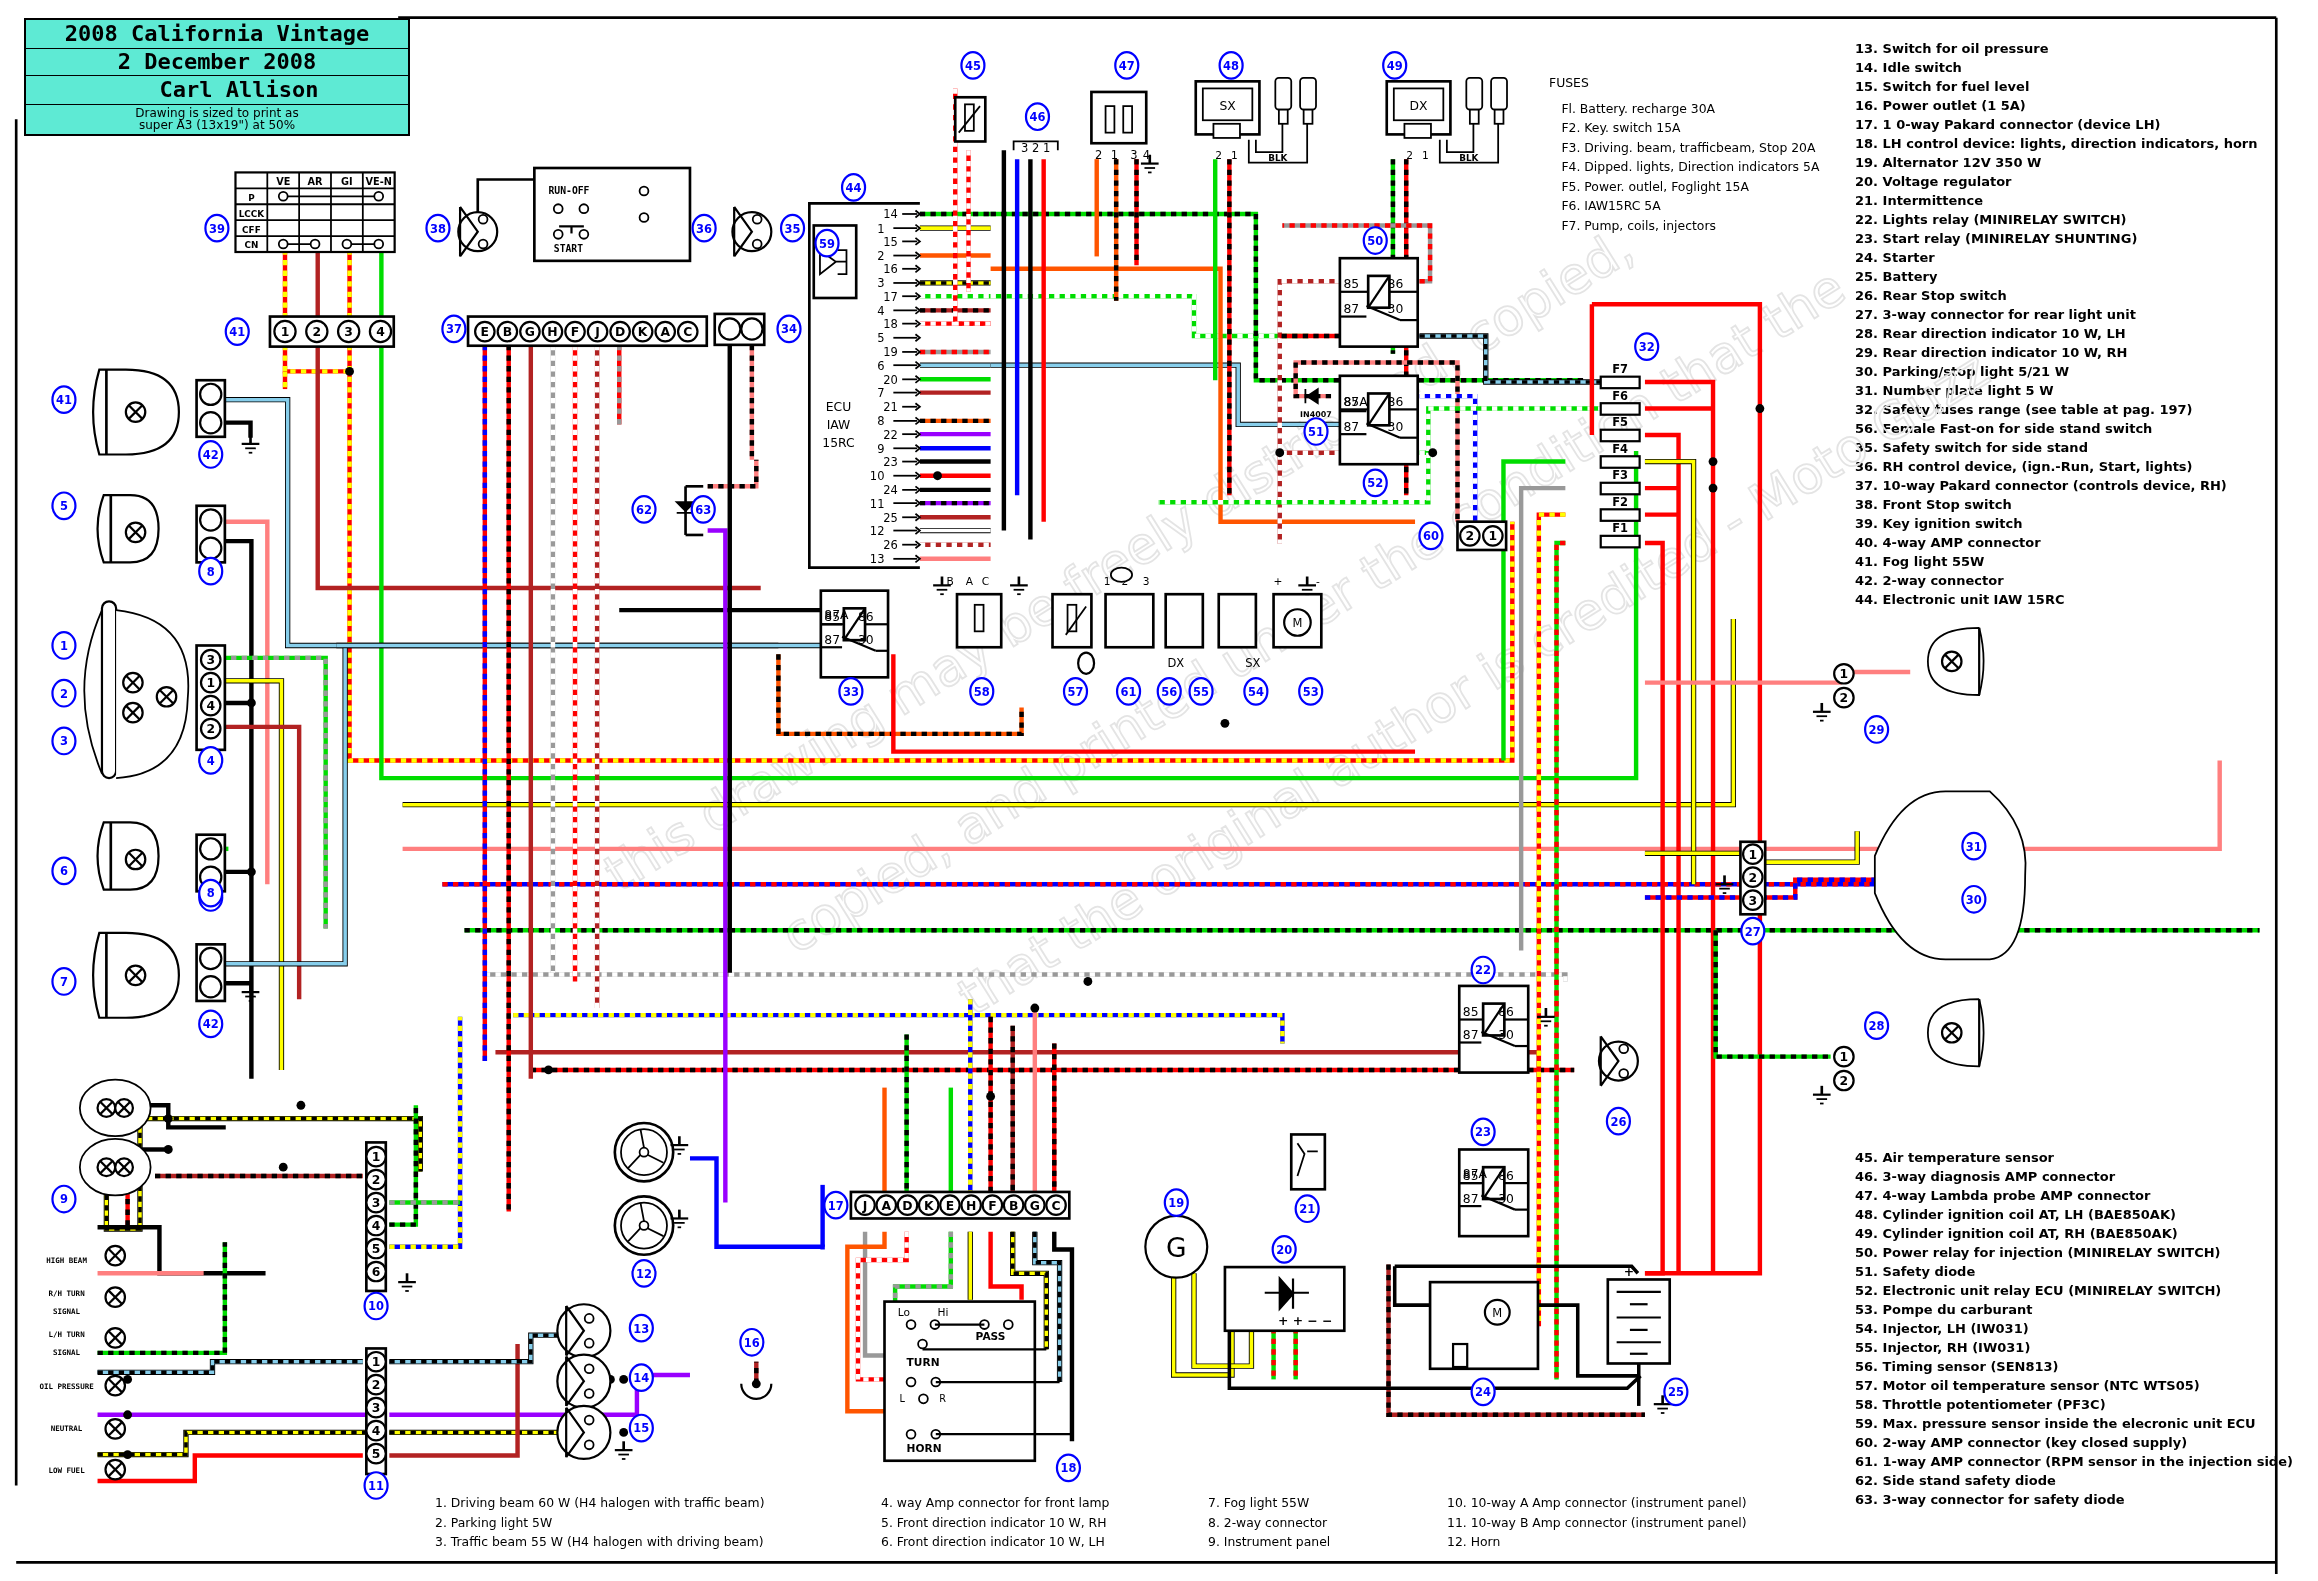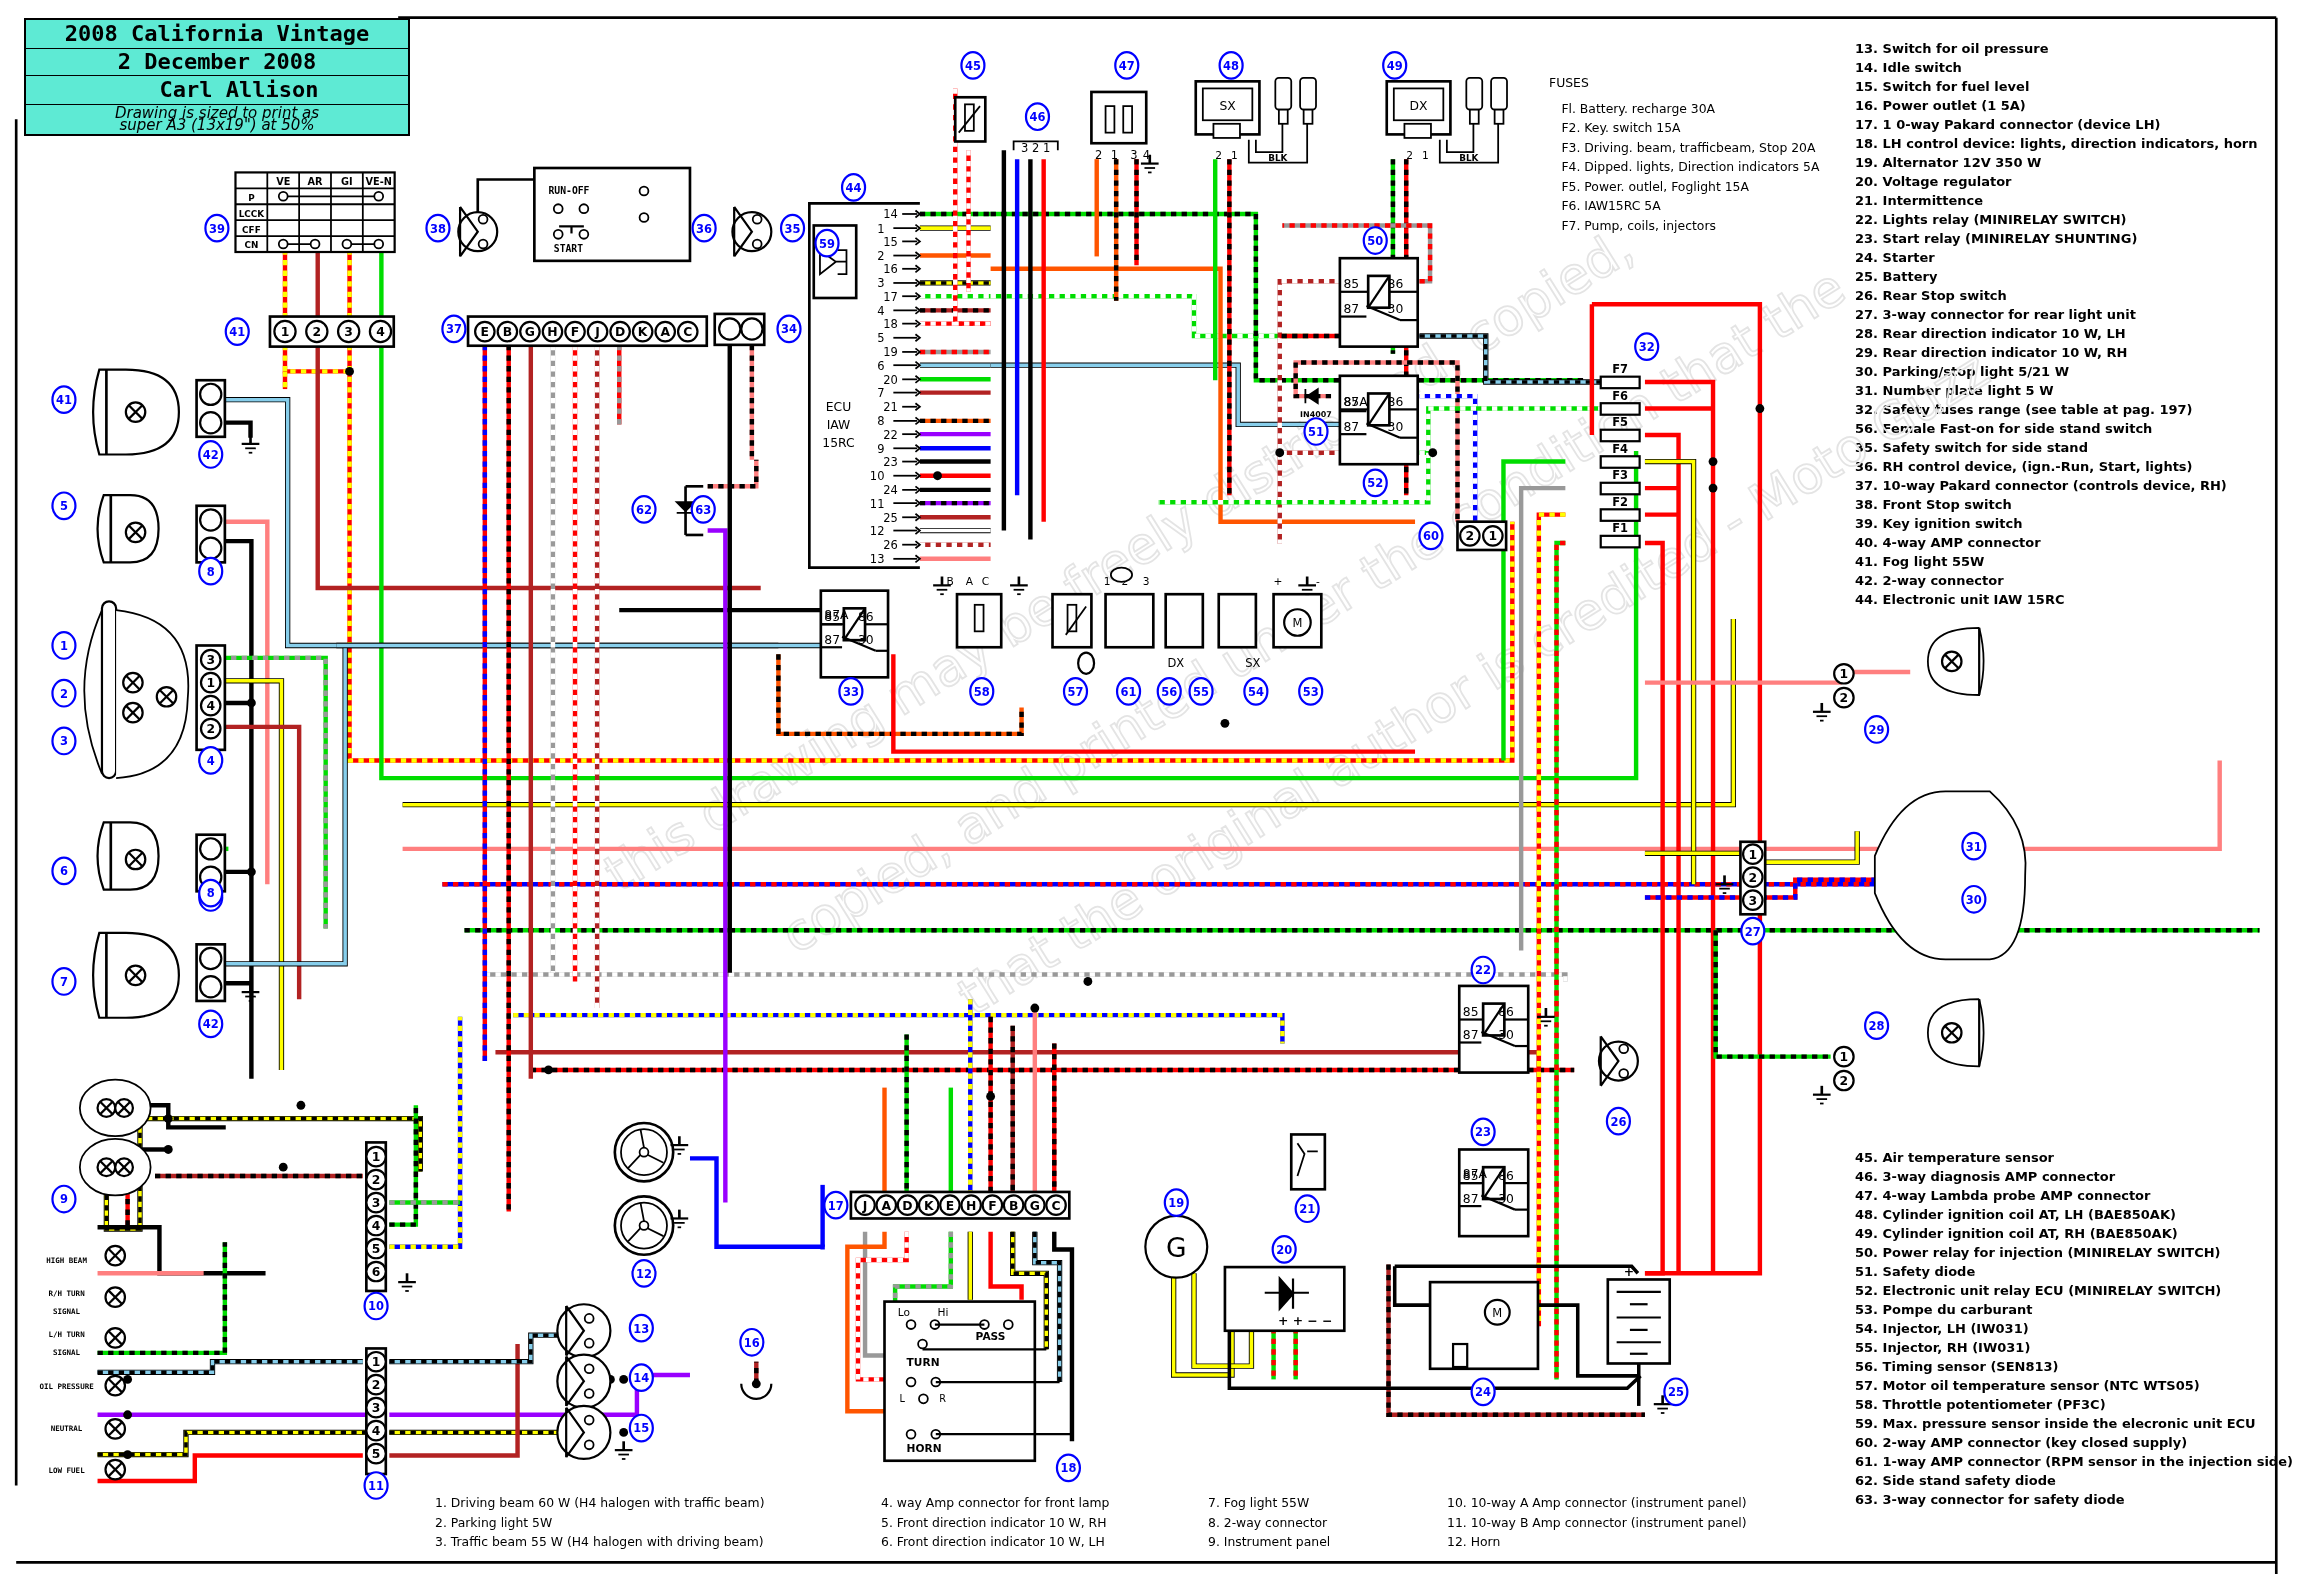--- a/index.html
+++ b/index.html
@@ -3,21 +3,21 @@
 <meta charset="utf-8">
 <style>
   html,body{margin:0;padding:0;background:#fff;}
   body{width:2319px;height:1581px;position:relative;overflow:hidden;font-family:"DejaVu Sans",sans-serif;}
   svg{position:absolute;left:0;top:0;}
   .title-box{position:absolute;left:16px;top:17.7px;width:382px;border:2.7px solid #000;background:#5eead4;margin-left:8px;}
   .title-row{border-bottom:1.8px solid #000;text-align:center;font-family:"DejaVu Sans Mono",monospace;font-weight:bold;}
   .t1{font-size:22px;height:28px;line-height:28px;}
   .t2{font-size:22px;height:26.5px;line-height:26.5px;}
   .t3{font-size:22px;height:28px;line-height:28px;padding-left:44px;}
-  .t4{font-size:15px;line-height:12.4px;padding:1.8px 0;border-bottom:none;font-weight:normal;font-family:"DejaVu Sans",sans-serif;font-style:italic;}
+  .t4{font-size:12px;line-height:12.4px;padding:1.8px 0;border-bottom:none;font-weight:normal;font-family:"DejaVu Sans",sans-serif;}
   .legend{position:absolute;font-family:"DejaVu Sans",sans-serif;font-size:13px;line-height:19px;color:#000;white-space:nowrap;font-weight:bold;}
   .legend div{height:19px;}
   .fuses{position:absolute;left:1549px;top:73px;font-size:12.4px;line-height:19.5px;white-space:nowrap;}
   .fuses .head{margin-bottom:6px;}
   .fuses .it{padding-left:12.4px;}
   .bottom-legend{position:absolute;top:1493px;font-size:12.4px;line-height:19.5px;white-space:nowrap;}
 </style>
 </head>
 <body>
 

